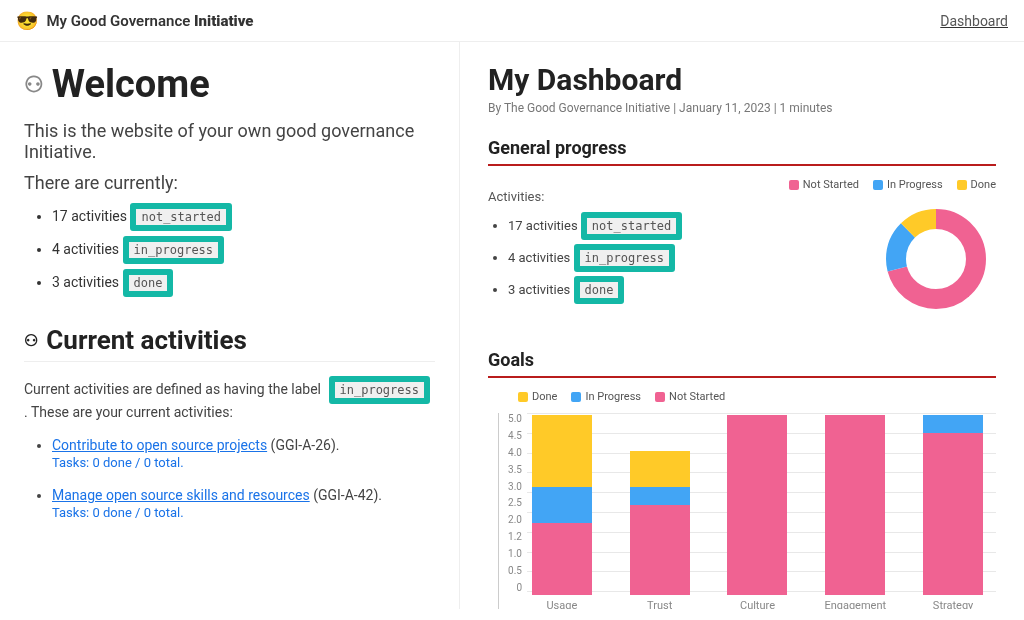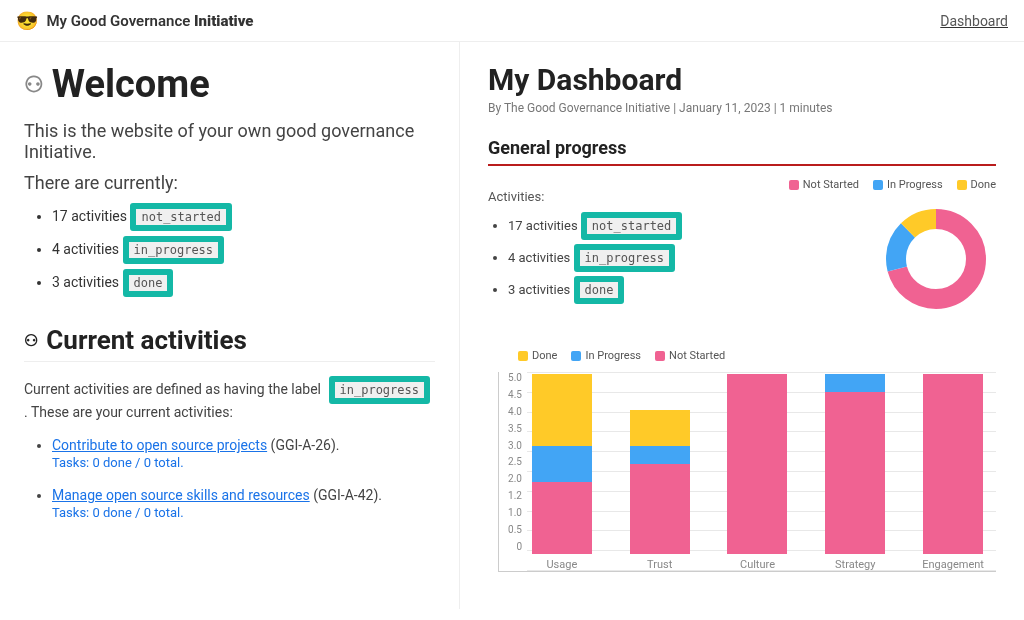--- a/index.html
+++ b/index.html
@@ -399,20 +399,21 @@
             <circle cx="60" cy="60" r="40" fill="none" stroke="#f06292" stroke-width="20" stroke-dasharray="178.0 251.3" stroke-dashoffset="0" transform="rotate(-90 60 60)"></circle>
             <circle cx="60" cy="60" r="40" fill="none" stroke="#42a5f5" stroke-width="20" stroke-dasharray="41.9 251.3" stroke-dashoffset="-178.0" transform="rotate(-90 60 60)"></circle>
             <circle cx="60" cy="60" r="40" fill="none" stroke="#ffca28" stroke-width="20" stroke-dasharray="31.4 251.3" stroke-dashoffset="-219.9" transform="rotate(-90 60 60)"></circle>
             <circle cx="60" cy="60" r="28" fill="white"></circle>
           </svg>
         </div>
       </div>
     </div>
 
     <div class="goals-section">
+      <div class="section-title">Goals</div>
 
       <div class="goals-legend">
         <div class="legend-item">
           <div class="legend-dot" style="background:#ffca28;"></div>
           <span>Done</span>
         </div>
         <div class="legend-item">
           <div class="legend-dot" style="background:#42a5f5;"></div>
           <span>In Progress</span>
         </div>
@@ -469,31 +470,31 @@
             <div class="bar-group">
               <div class="bar-stack">
                 <div class="bar-segment" style="height: 180px; background: rgb(240, 98, 146);"></div>
                 <div class="bar-segment" style="height: 0px; background: rgb(66, 165, 245);"></div>
                 <div class="bar-segment" style="height: 0px; background: rgb(255, 202, 40);"></div>
               </div>
               <div class="bar-label">Culture</div>
             </div>
             <div class="bar-group">
               <div class="bar-stack">
+                <div class="bar-segment" style="height: 180px; background: rgb(240, 98, 146);"></div>
+                <div class="bar-segment" style="height: 0px; background: rgb(66, 165, 245);"></div>
+                <div class="bar-segment" style="height: 0px; background: rgb(255, 202, 40);"></div>
+              </div>
+              <div class="bar-label">Engagement</div>
+            </div>
+            <div class="bar-group">
+              <div class="bar-stack">
                 <div class="bar-segment" style="height: 162px; background: rgb(240, 98, 146);"></div>
                 <div class="bar-segment" style="height: 18px; background: rgb(66, 165, 245);"></div>
                 <div class="bar-segment" style="height: 0px; background: rgb(255, 202, 40);"></div>
               </div>
               <div class="bar-label">Strategy</div>
             </div>
-            <div class="bar-group">
-              <div class="bar-stack">
-                <div class="bar-segment" style="height: 180px; background: rgb(240, 98, 146);"></div>
-                <div class="bar-segment" style="height: 0px; background: rgb(66, 165, 245);"></div>
-                <div class="bar-segment" style="height: 0px; background: rgb(255, 202, 40);"></div>
-              </div>
-              <div class="bar-label">Engagement</div>
-            </div>
           </div>
       </div>
     </div>
   </div>
 </div>
 
 </body></html>

